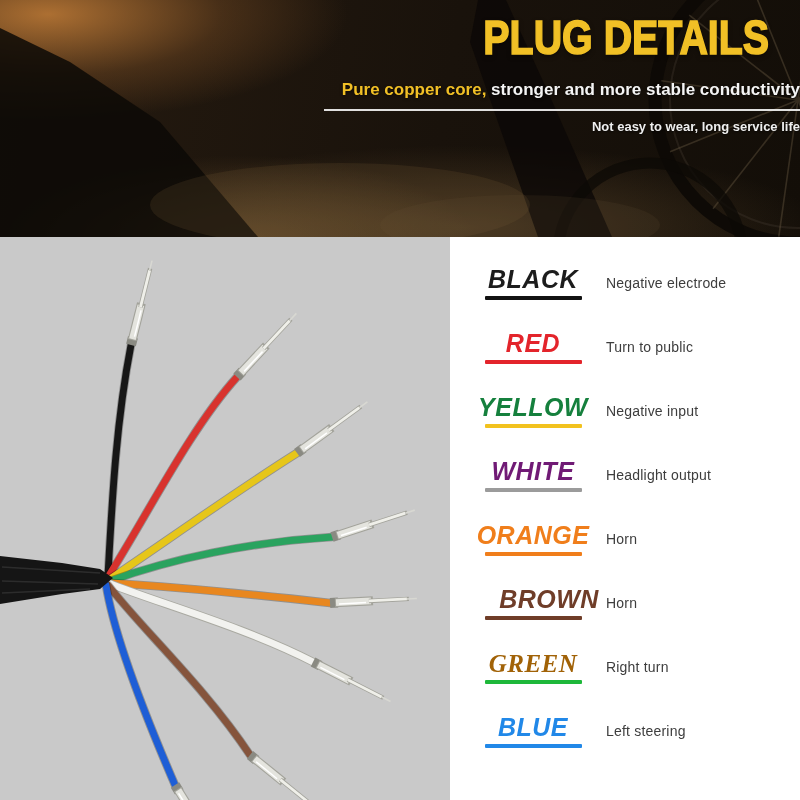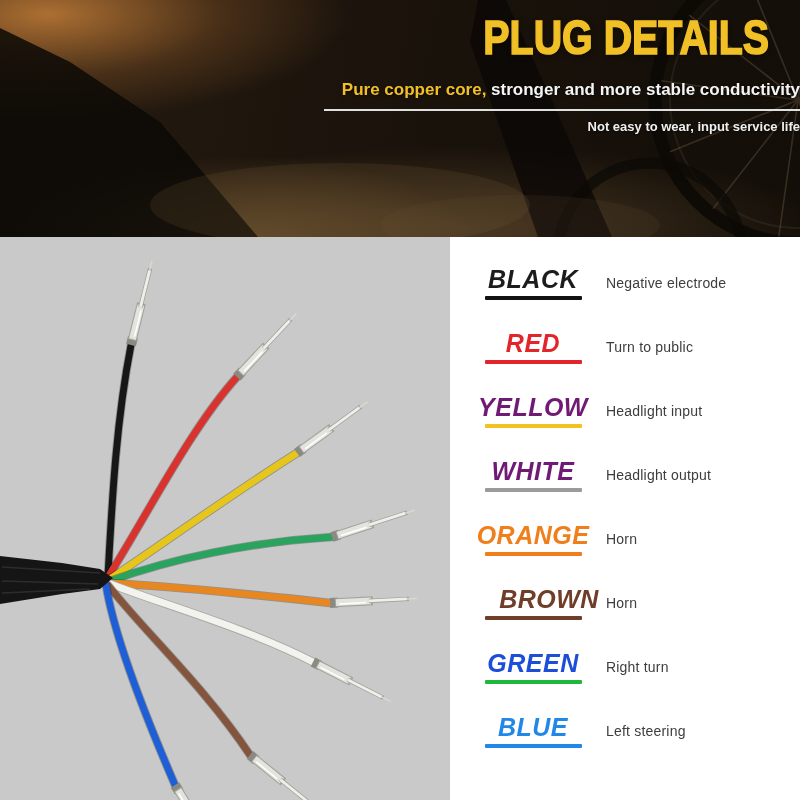--- a/index.html
+++ b/index.html
@@ -83,21 +83,21 @@
 
       <circle cx="650" cy="255" r="92" fill="none" stroke="#0c0906" stroke-width="11" opacity="0.75"></circle>
 
       <ellipse cx="340" cy="205" rx="190" ry="42" fill="#7a5f3a" opacity="0.18"></ellipse>
       <ellipse cx="520" cy="225" rx="140" ry="30" fill="#6d5536" opacity="0.14"></ellipse>
     </svg>
     <div class="hero-text">
       <div class="hero-title" style="color: rgb(241, 192, 38);">PLUG DETAILS</div>
       <div class="hero-sub"><span style="color: rgb(241, 192, 38);">Pure copper core,</span><span> stronger and more stable conductivity</span></div>
       <div class="hero-divider"></div>
-      <div class="hero-tagline">Not easy to wear, input service life</div>
+      <div class="hero-tagline">Not easy to wear, long service life</div>
     </div>
   </div>
 
   <div class="panel-gray">
     <svg id="wire-svg" width="450" height="563" viewBox="0 0 450 563">
         <path d="M108,338 C112,265 116,185 131,108" fill="none" stroke="rgba(0,0,0,0.28)" stroke-width="8.6" stroke-linecap="round"></path>
         <path d="M108,338 C112,265 116,185 131,108" fill="none" stroke="#171717" stroke-width="6.8" stroke-linecap="round"></path>
         <path d="M108,340 C145,282 190,192 237,140" fill="none" stroke="rgba(0,0,0,0.28)" stroke-width="8.6" stroke-linecap="round"></path>
         <path d="M108,340 C145,282 190,192 237,140" fill="none" stroke="#d8332e" stroke-width="6.8" stroke-linecap="round"></path>
         <path d="M110,342 C165,305 235,255 297,216" fill="none" stroke="rgba(0,0,0,0.28)" stroke-width="8.6" stroke-linecap="round"></path>
@@ -205,24 +205,24 @@
       <div class="legend-row">
         <div class="color-cell">
           <div class="color-word" style="color: rgb(227, 36, 43);">RED</div>
           <div class="color-bar" style="background-color: rgb(227, 36, 43);"></div>
         </div>
         <div class="legend-desc">Turn to public</div>
       </div>
 
       <div class="legend-row">
         <div class="color-cell">
-          <div class="color-word" style="color: #701a75;">YELLOW</div>
+          <div class="color-word" style="color: #15803d;">YELLOW</div>
           <div class="color-bar" style="background-color: rgb(242, 194, 30);"></div>
         </div>
-        <div class="legend-desc">Headlight input</div>
+        <div class="legend-desc">Negative input</div>
       </div>
 
       <div class="legend-row">
         <div class="color-cell">
           <div class="color-word" style="color: #701a75;">WHITE</div>
           <div class="color-bar" style="background-color: rgb(155, 155, 155);"></div>
         </div>
         <div class="legend-desc">Headlight output</div>
       </div>
 
@@ -237,21 +237,21 @@
       <div class="legend-row">
         <div class="color-cell">
           <div class="color-word" style="color: rgb(111, 61, 40); margin-left: 32px;">BROWN</div>
           <div class="color-bar" style="background-color: rgb(111, 61, 40);"></div>
         </div>
         <div class="legend-desc">Horn</div>
       </div>
 
       <div class="legend-row">
         <div class="color-cell">
-          <div class="color-word" style="color: #1d4ed8;">GREEN</div>
+          <div class="color-word" style="color: #a16207; font-family: Liberation Serif, serif;">GREEN</div>
           <div class="color-bar" style="background-color: rgb(30, 184, 58);"></div>
         </div>
         <div class="legend-desc">Right turn</div>
       </div>
 
       <div class="legend-row">
         <div class="color-cell">
           <div class="color-word" style="color: rgb(33, 136, 232);">BLUE</div>
           <div class="color-bar" style="background-color: rgb(33, 136, 232);"></div>
         </div>

